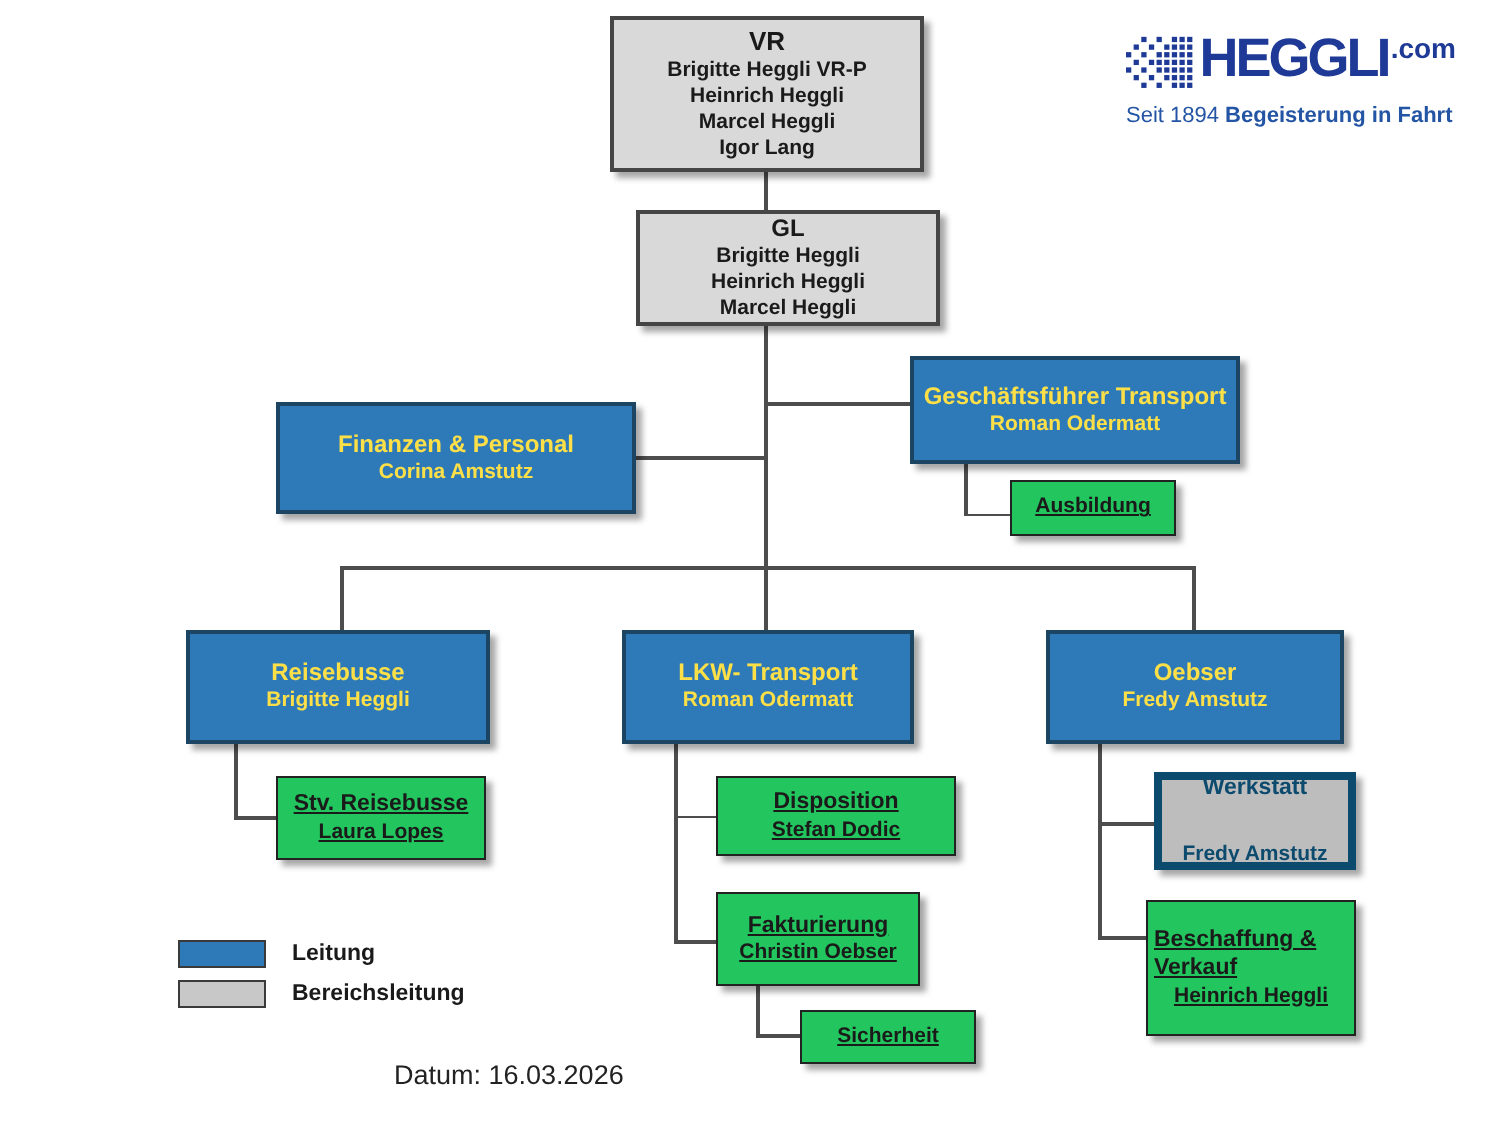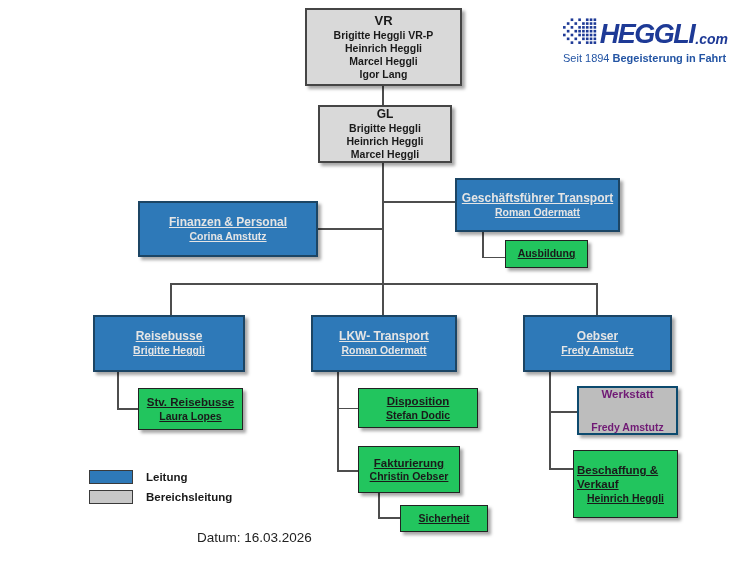--- a/index.html
+++ b/index.html
@@ -9,30 +9,30 @@
   }
   
   .node{
     position:absolute;display:flex;flex-direction:column;justify-content:center;align-items:center;
     text-align:left;box-sizing:border-box;box-shadow:3px 3px 3px rgba(0,0,0,0.35);
     line-height:1.25;padding:2px 3px;
   }
   .node .node-title{font-weight:bold;font-size:12px;}
   .node .node-line{font-weight:bold;font-size:10.5px;}
   .node.board{background:#d9d9d9;border:2px solid #454545;color:#1a1a1a;}
-  .node.leitung{background:#2e79b8;border:2px solid #1c4564;color:#e5e5e5;text-decoration:underline;}
+  .node.leitung{background:#2e79b8;border:2px solid #1c4564;color:#fde047;}
   .node.plain{background:#22c55e;border:1.5px solid #222222;color:#1a1a1a;text-decoration:underline;}
-  .node.bereich{background:#bdbdbd;border:2px solid #0c4a6e;color:#701a75;gap:20px;}
+  .node.bereich{background:#bdbdbd;border:4px solid #0c4a6e;color:#0c4a6e;gap:20px;}
   
   .line{position:absolute;background:#4d4d4d;}
   .v{width:1.5px;}
   .h{height:1.5px;}
   
   #logo{position:absolute;left:563px;top:16px;width:165px;}
-  #logo .brandrow{display:flex;align-items:flex-end;font-style:italic;}
+  #logo .brandrow{display:flex;}
   #logo .wordmark{
     font-weight:bold;font-size:27px;letter-spacing:-1.5px;color:#1e3a96;line-height:1;
   }
   #logo .tld{font-weight:bold;font-size:14px;color:#1e3a96;line-height:1.2;margin-left:1px;}
   #logo .tagline{margin-top:4px;font-size:11px;color:#2455a4;white-space:nowrap;}
   #logo .tagline .bold{font-weight:bold;}
   #dotmatrix{margin-right:2px;}
   
   .legend-row{position:absolute;display:flex;align-items:center;padding-left:24px;}
   .legend-swatch{width:44px;height:14px;box-sizing:border-box;border:1.5px solid #3a3a3a;margin-right:13px;}
@@ -68,21 +68,21 @@
   <div class="line h" style="left:549px;top:468px;width:24px"></div>
 
   <div class="node board" style="left:305px;top:8px;width:157px;height:78px">
     <div class="node-title" style="font-size:13px">VR</div>
     <div class="node-line">Brigitte Heggli VR-P</div>
     <div class="node-line">Heinrich Heggli</div>
     <div class="node-line">Marcel Heggli</div>
     <div class="node-line">Igor Lang</div>
   </div>
 
-  <div class="node board" style="left:318px;top:105px;width:134px;height:58px">
+  <div class="node board" style="left:318px;top:105px;width:152px;height:58px">
     <div class="node-title">GL</div>
     <div class="node-line">Brigitte Heggli</div>
     <div class="node-line">Heinrich Heggli</div>
     <div class="node-line">Marcel Heggli</div>
   </div>
 
   <div class="node leitung" style="left:455px;top:178px;width:165px;height:54px">
     <div class="node-title">Geschäftsführer Transport</div>
     <div class="node-line">Roman Odermatt</div>
   </div>

